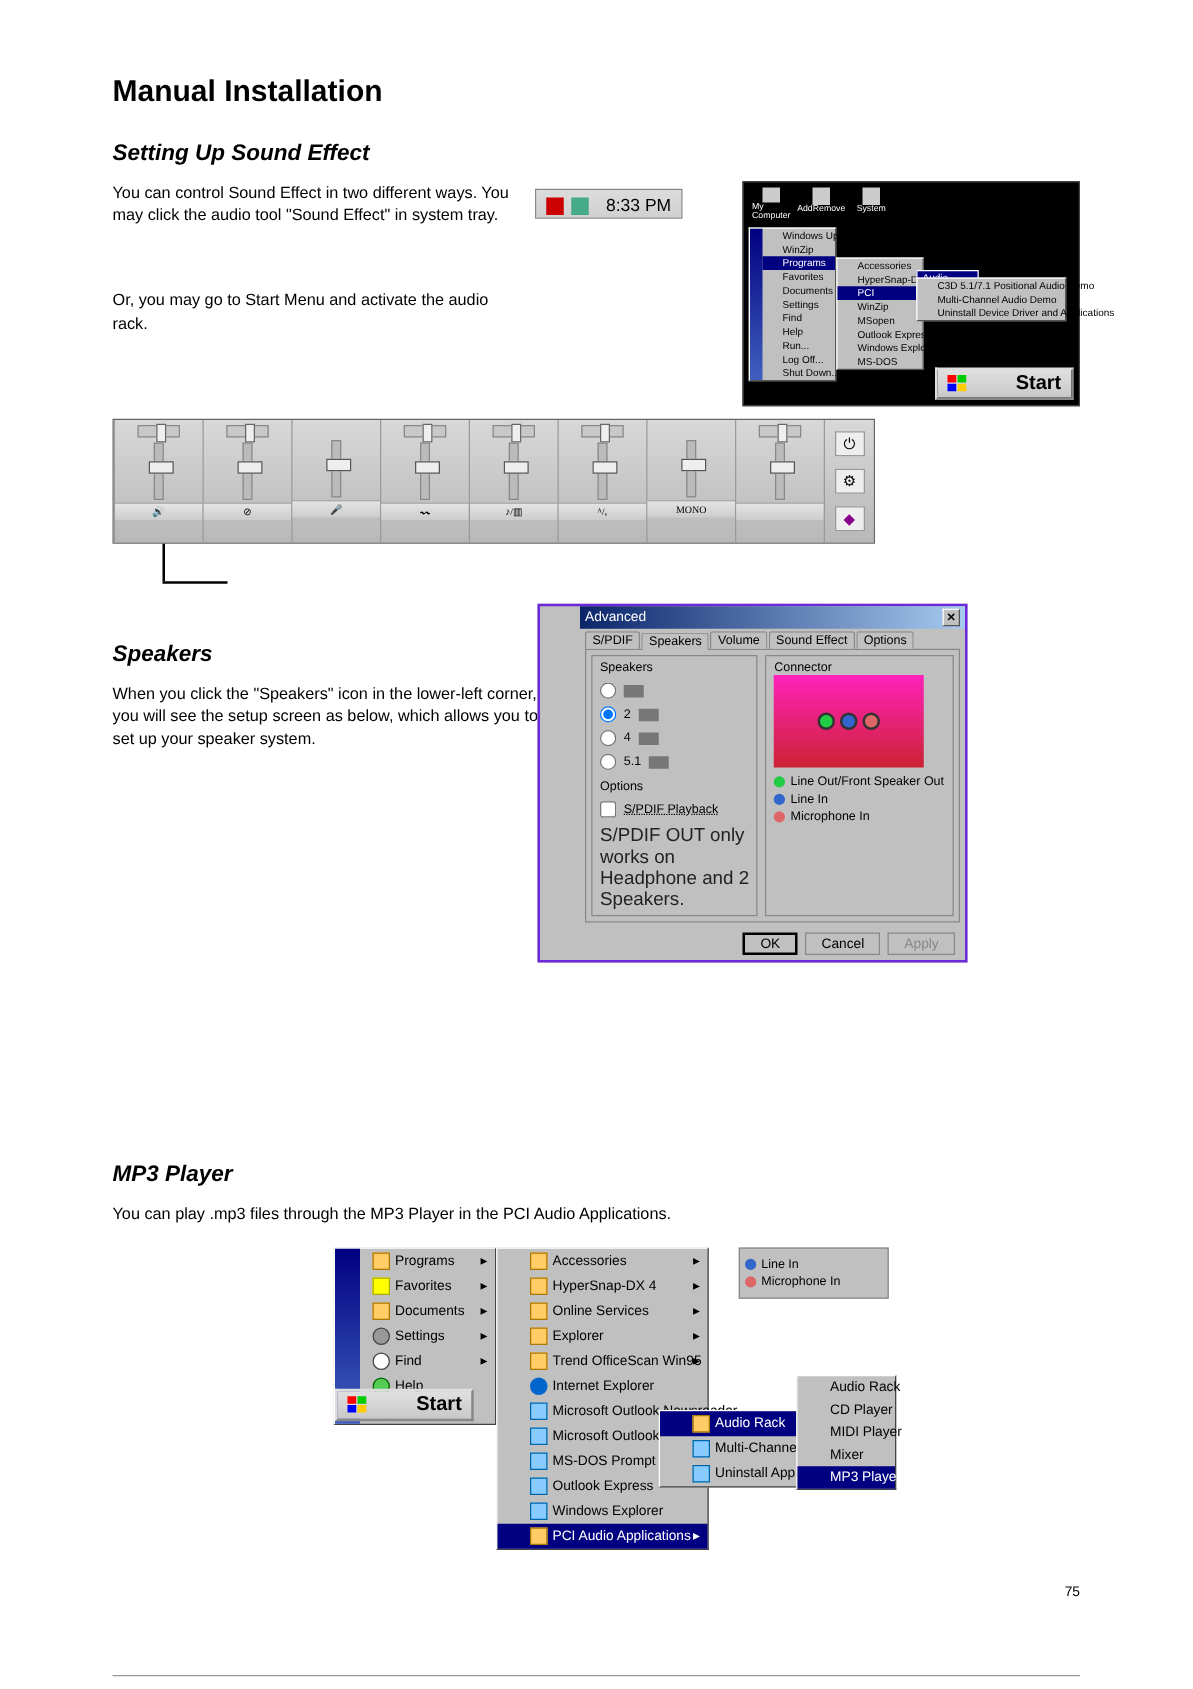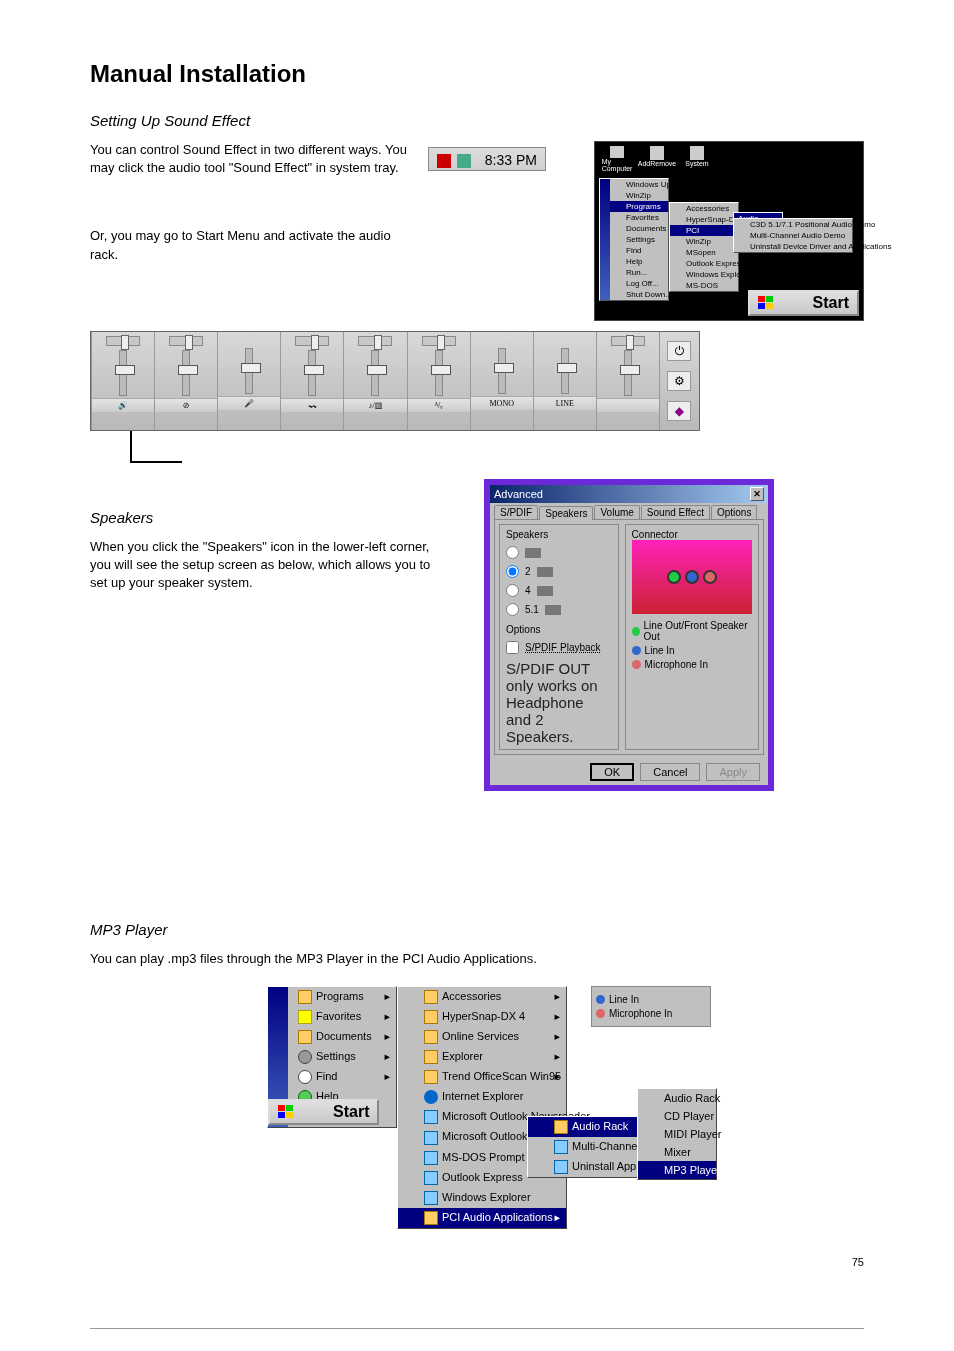--- a/index.html
+++ b/index.html
@@ -1,19 +1,19 @@
 <!DOCTYPE html>
 <html><head>
 <meta charset="utf-8">
 <style>
   * { box-sizing: border-box; margin: 0; padding: 0; }
   body { font-family: Arial, sans-serif; font-size: 13px; color: #000; background: #fff; width: 954px; margin: 0 auto; padding: 60px 90px 40px 90px; }
   
   h1 { font-size: 24px; font-weight: bold; margin-bottom: 24px; }
-  h2 { font-size: 15px; font-weight: normal; font-style: italic; margin-top: 18px; margin-bottom: 12px; }
+  h2 { font-size: 18px; font-weight: bold; font-style: italic; margin-top: 18px; margin-bottom: 12px; }
   p { margin-bottom: 10px; line-height: 1.4; }
   
   .section-row { display: flex; gap: 16px; align-items: flex-start; }
   .col-text { flex: 1; }
   
   
   .tray-strip { display:inline-block; background: linear-gradient(#dcdcdc,#d0d0d0); border:1px solid #888; padding:2px 8px; font-size:14px; height:24px; line-height:20px; margin-top:6px; }
   .tray-strip .ticon { display:inline-block; width:14px; height:14px; vertical-align:middle; margin-right:2px; }
   .tray-strip .t1 { background:#c00; }
   .tray-strip .t2 { background:#4a8; }
@@ -54,21 +54,21 @@
   .fader::after{content:"";position:absolute;left:-5px;top:14px;width:18px;height:8px;background:#eee;border:1px solid #555;}
   .chlabel { font:8px Tahoma; height:14px; display:flex; align-items:center; justify-content:center; width:100%; border-top:1px solid #aaa;background:linear-gradient(#e4e4e4,#ccc);}
   .mixer-right { width:40px; display:flex; flex-direction:column; justify-content:space-around; align-items:center; border-left:1px solid #999; padding:4px;}
   .mric { width:24px; height:20px; background:#eee; border:1px solid #999; display:flex; align-items:center; justify-content:center; font-size:12px;}
   
   .arrow-line { position:relative; height:60px; margin-left:40px; }
   .arrow-line .v { position:absolute; left:0; top:0; width:2px; height:30px; background:#000;}
   .arrow-line .h { position:absolute; left:0; top:30px; width:52px; height:2px; background:#000;}
   
   
-  .adv { width:290px; background:#c0c0c0; border:6px solid #6d28d9; font:11px Tahoma,sans-serif; position:absolute; right:90px; top:640px;}
+  .adv { width:344px; background:#c0c0c0; border:2px solid #6d28d9; font:11px Tahoma,sans-serif; position:absolute; right:90px; top:640px;padding-left:32px;}
   .adv-title { background:linear-gradient(90deg,#0a246a,#a6caf0); color:#fff; padding:2px 4px; display:flex; justify-content:space-between; align-items:center; font-size:11px;}
   .adv-close { width:14px; height:14px; background:#c0c0c0; color:#000; border:1px solid #fff; border-right-color:#555;border-bottom-color:#555; display:flex; align-items:center; justify-content:center; font-size:9px; font-weight:bold;}
   .adv-tabs { display:flex; margin:2px 4px 0 4px; }
   .adv-tab { border:1px solid #888; border-bottom:none; background:#c0c0c0; padding:1px 5px; font-size:10px; margin-right:1px; border-top-left-radius:2px; border-top-right-radius:2px;}
   .adv-tab.active { background:#c0c0c0; position:relative; top:1px; font-weight:normal;}
   .adv-body { border:1px solid #888; margin:0 4px 4px 4px; background:#c0c0c0; padding:4px; display:flex; gap:6px;}
   .adv-group { border:1px solid #888; flex:1; padding:4px 6px; font-size:10px;}
   .adv-group legend, .adv-group .gtitle{ font-size:10px;}
   .radio-row { display:flex; align-items:center; gap:6px; margin:6px 0; font-size:10px;}
   .radio-row input { margin:0;}
@@ -217,24 +217,20 @@
     </div>
   <div class="mixer-chan">
       <div class="bal"></div>
       <div class="fader"></div>
       <div class="chlabel">ᴬ/ᵥ</div>
     </div>
   <div class="mixer-chan narrow">
       <div class="fader" style="margin-top:14px"></div>
       <div class="chlabel">MONO</div>
     </div>
-  <div class="mixer-chan narrow">
-      <div class="fader" style="margin-top:14px"></div>
-      <div class="chlabel">LINE</div>
-    </div>
   <div class="mixer-chan">
       <div class="bal"></div>
       <div class="fader"></div>
       <div class="chlabel"></div>
     </div>
   <div class="mixer-right">
     <div class="mric">⏻</div>
     <div class="mric">⚙</div>
     <div class="mric" style="color:#808;">◆</div>
   </div>

